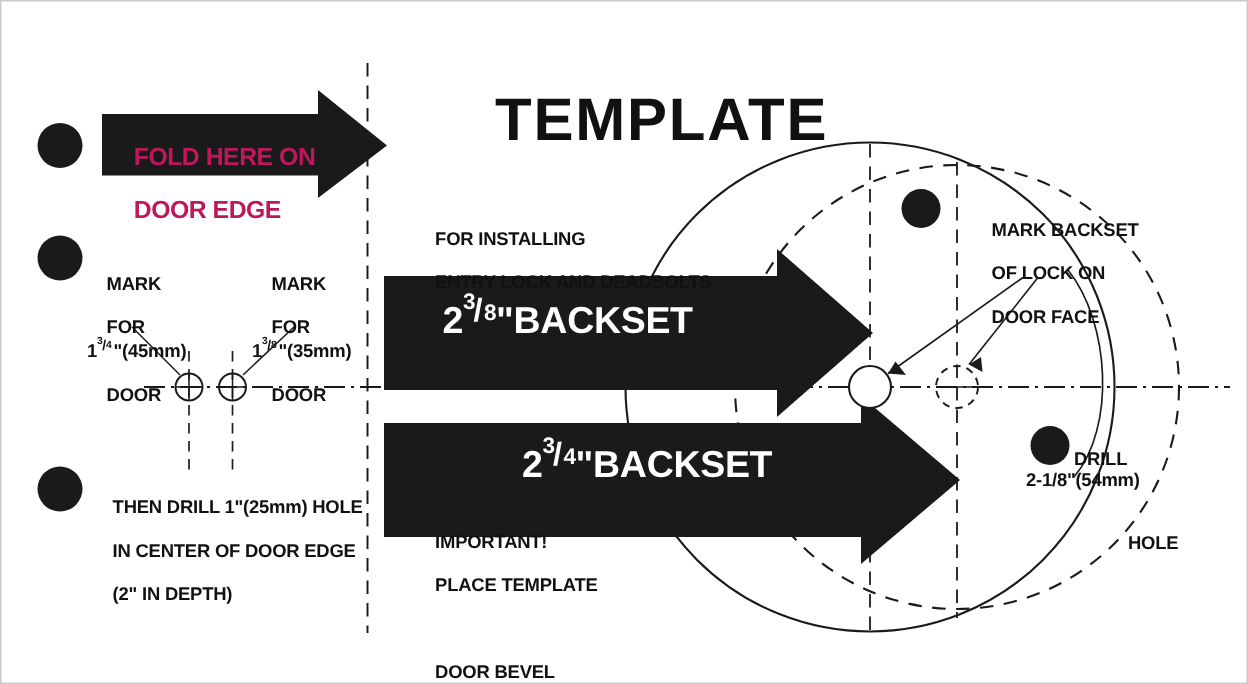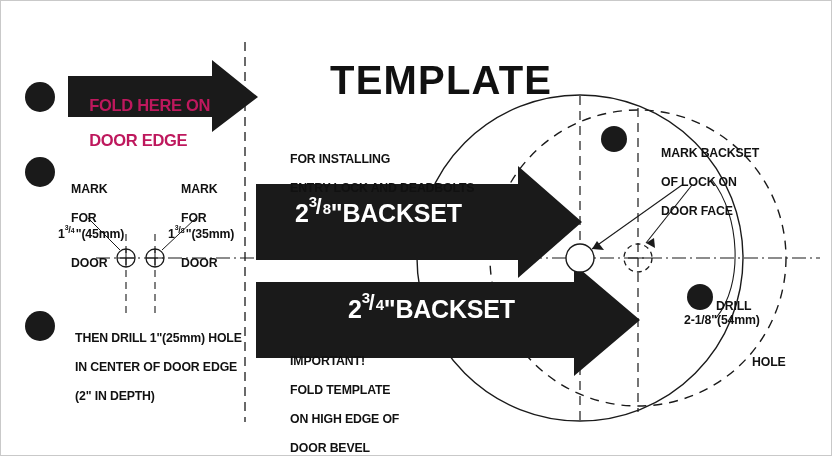--- a/index.html
+++ b/index.html
@@ -240,19 +240,19 @@
   <div class="txt info" id="drill-hole-3">HOLE</div>
 
   <div class="txt info" id="then-drill">
     <span>THEN DRILL 1"(25mm) HOLE</span><br>
     <span>IN CENTER OF DOOR EDGE</span><br>
     <span>(2" IN DEPTH)</span>
   </div>
 
   <div class="txt info" id="important">
     <span>IMPORTANT!</span><br>
-    <span>FOLD TEMPLATE</span><br>
-    <span>ON HIGH EDGE OF</span><br>
+    <span>PLACE TEMPLATE</span><br>
+    <br>
     <span>DOOR BEVEL</span>
   </div>
 
   <div id="frame"></div>
 </div>
 
 </body></html>

